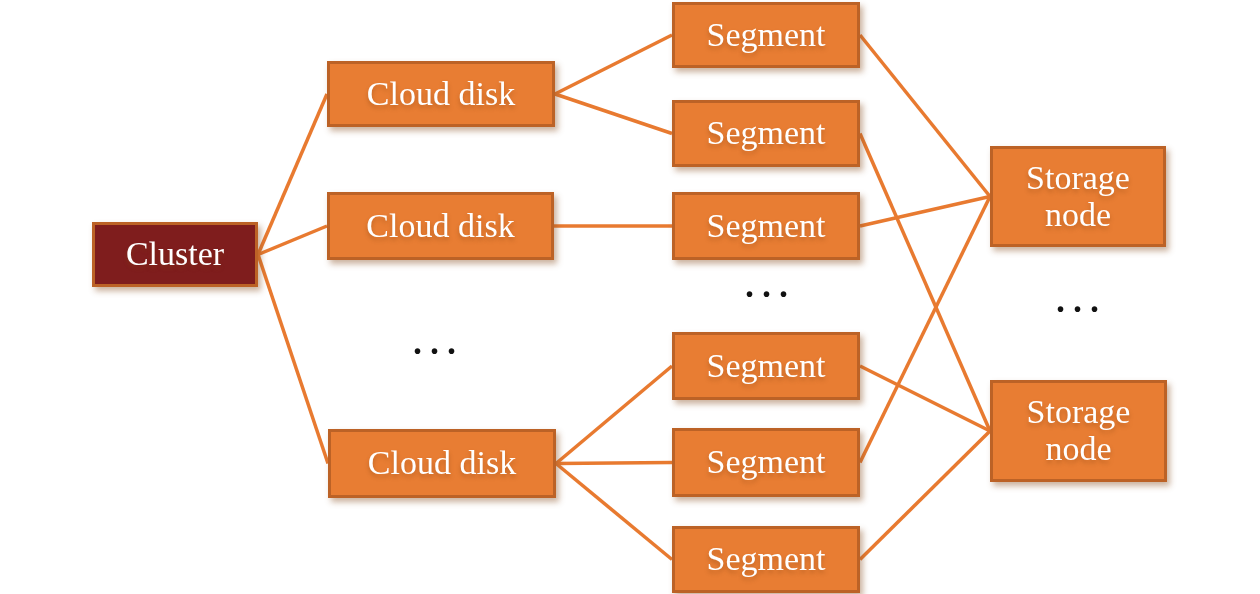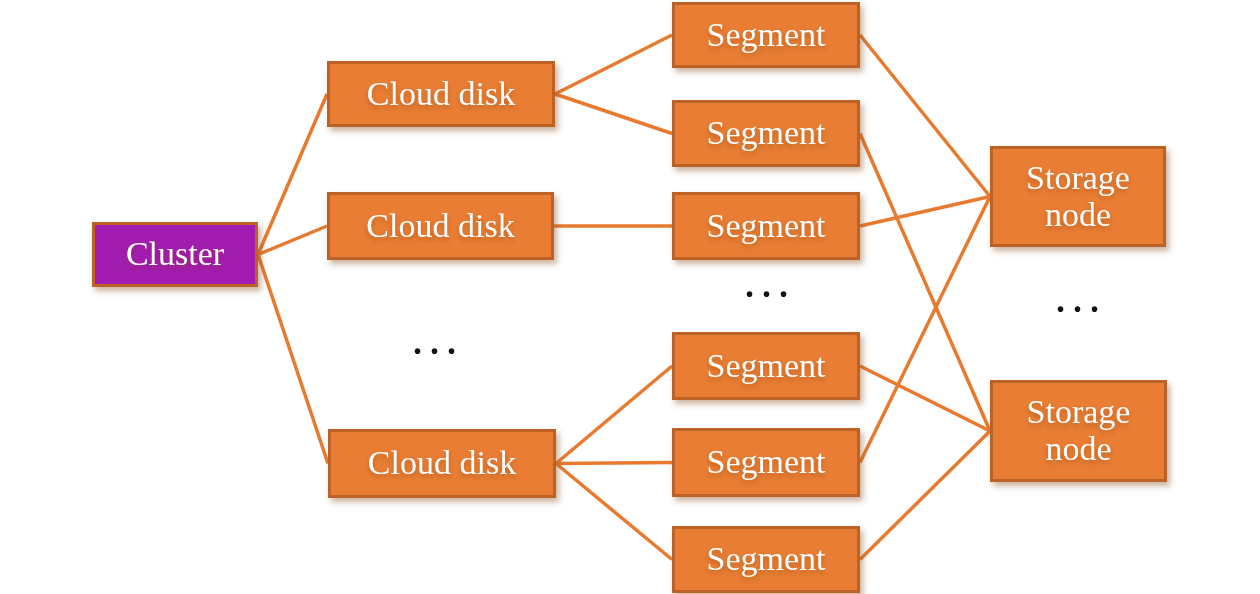--- a/index.html
+++ b/index.html
@@ -62,21 +62,21 @@
       <line x1="556" y1="463.5" x2="672" y2="462.5" stroke="#E87A30" stroke-width="3.5"></line>
       <line x1="556" y1="463.5" x2="672" y2="559.5" stroke="#E87A30" stroke-width="3.5"></line>
       <line x1="860" y1="35" x2="990" y2="196.5" stroke="#E87A30" stroke-width="3.5"></line>
       <line x1="860" y1="226" x2="990" y2="196.5" stroke="#E87A30" stroke-width="3.5"></line>
       <line x1="860" y1="462.5" x2="990" y2="196.5" stroke="#E87A30" stroke-width="3.5"></line>
       <line x1="860" y1="133.5" x2="990" y2="431" stroke="#E87A30" stroke-width="3.5"></line>
       <line x1="860" y1="366" x2="990" y2="431" stroke="#E87A30" stroke-width="3.5"></line>
       <line x1="860" y1="559.5" x2="990" y2="431" stroke="#E87A30" stroke-width="3.5"></line>
     </svg>
 
-<div class="node" style="left: 92px; top: 222px; width: 166px; height: 65px; background: #a21caf; border-color: rgb(188, 98, 38); color: rgb(255, 255, 255);">
+<div class="node" style="left: 92px; top: 222px; width: 166px; height: 65px; background: #7f1d1d; border-color: rgb(188, 98, 38); color: rgb(255, 255, 255);">
       <span class="lbl">Cluster</span>
     </div>
     <div class="node" style="left: 327px; top: 61px; width: 228px; height: 66px; background: rgb(232, 125, 51); border-color: rgb(188, 98, 38); color: rgb(255, 255, 255);">
       <span class="lbl">Cloud disk</span>
     </div>
     <div class="node" style="left: 327px; top: 192px; width: 227px; height: 68px; background: rgb(232, 125, 51); border-color: rgb(188, 98, 38); color: rgb(255, 255, 255);">
       <span class="lbl">Cloud disk</span>
     </div>
     <div class="node" style="left: 328px; top: 429px; width: 228px; height: 69px; background: rgb(232, 125, 51); border-color: rgb(188, 98, 38); color: rgb(255, 255, 255);">
       <span class="lbl">Cloud disk</span>

